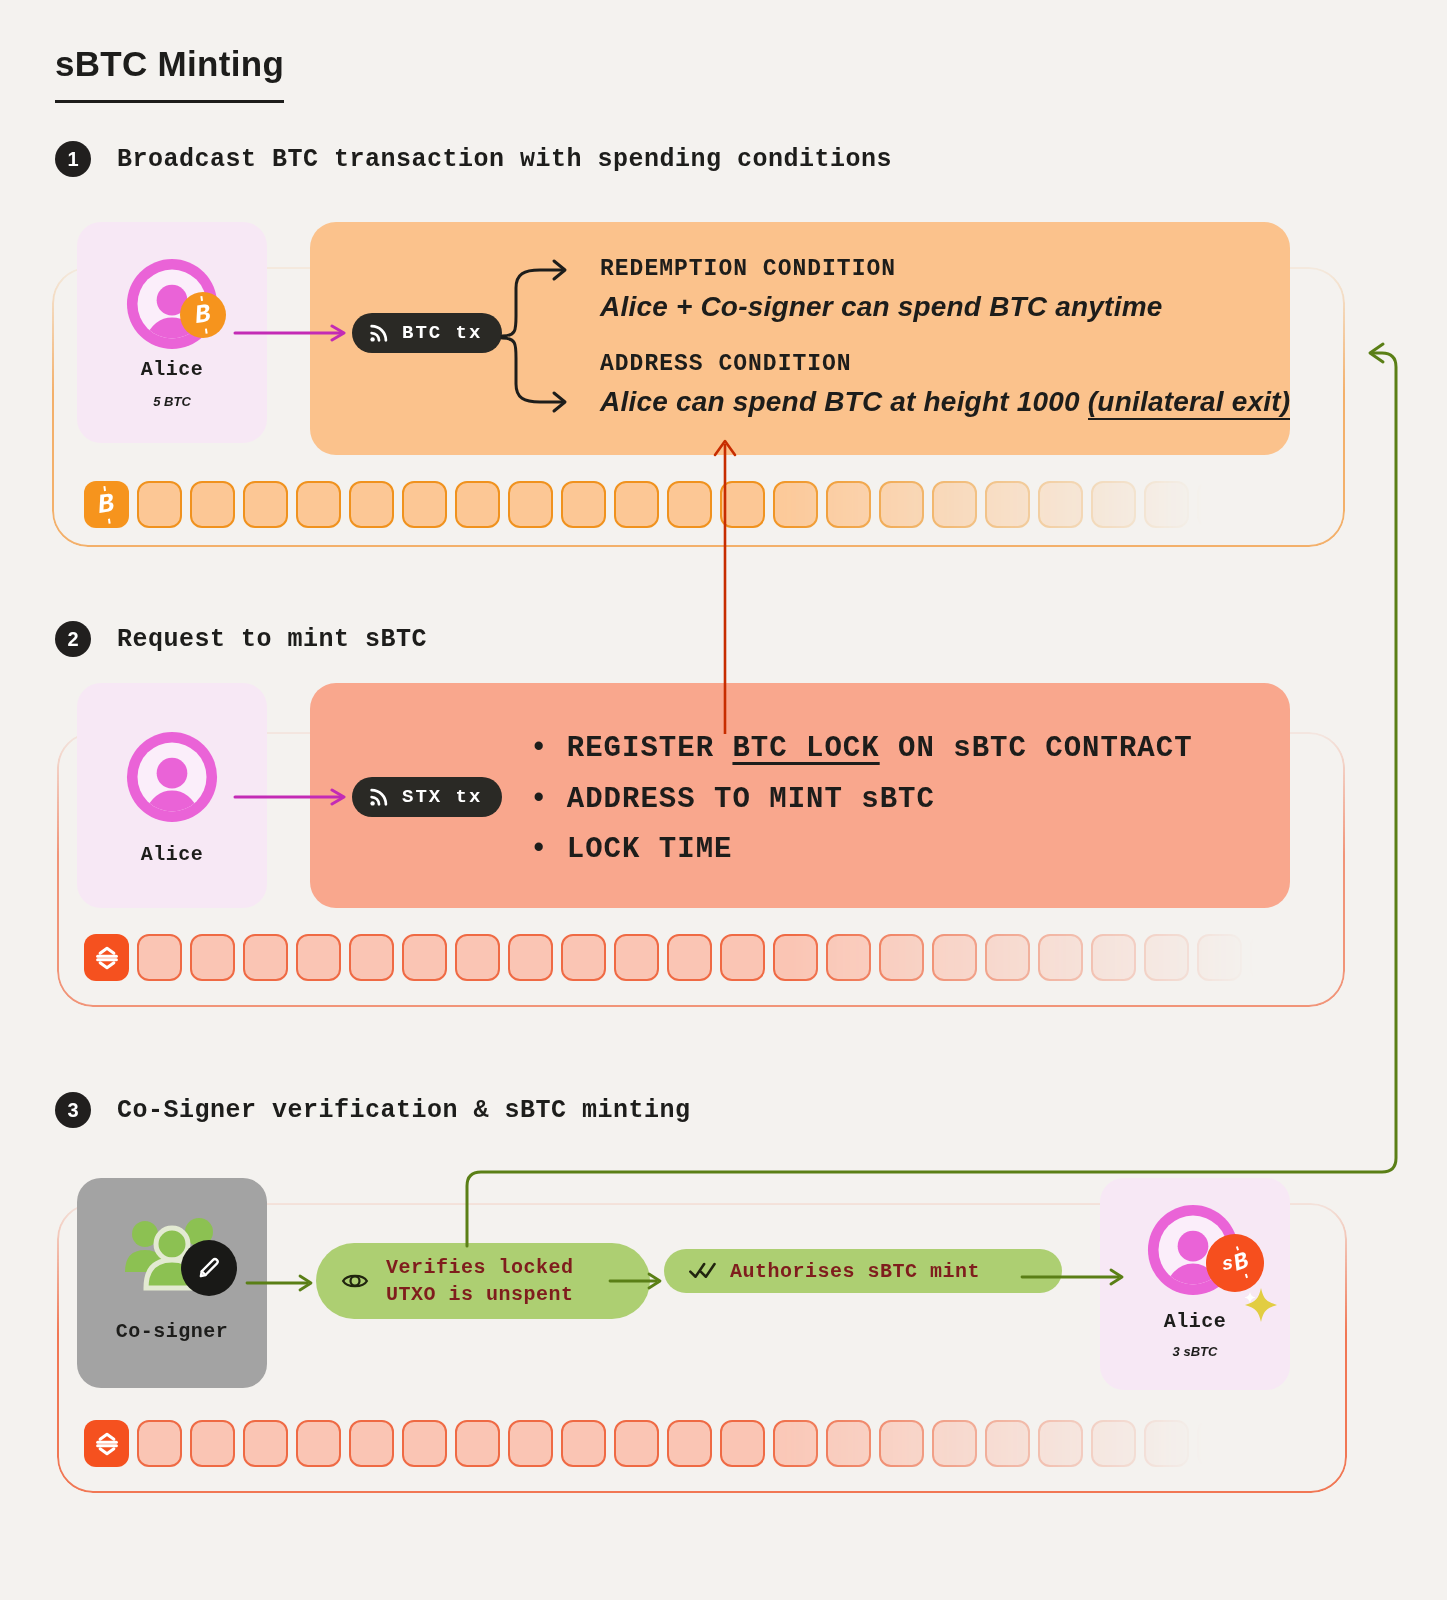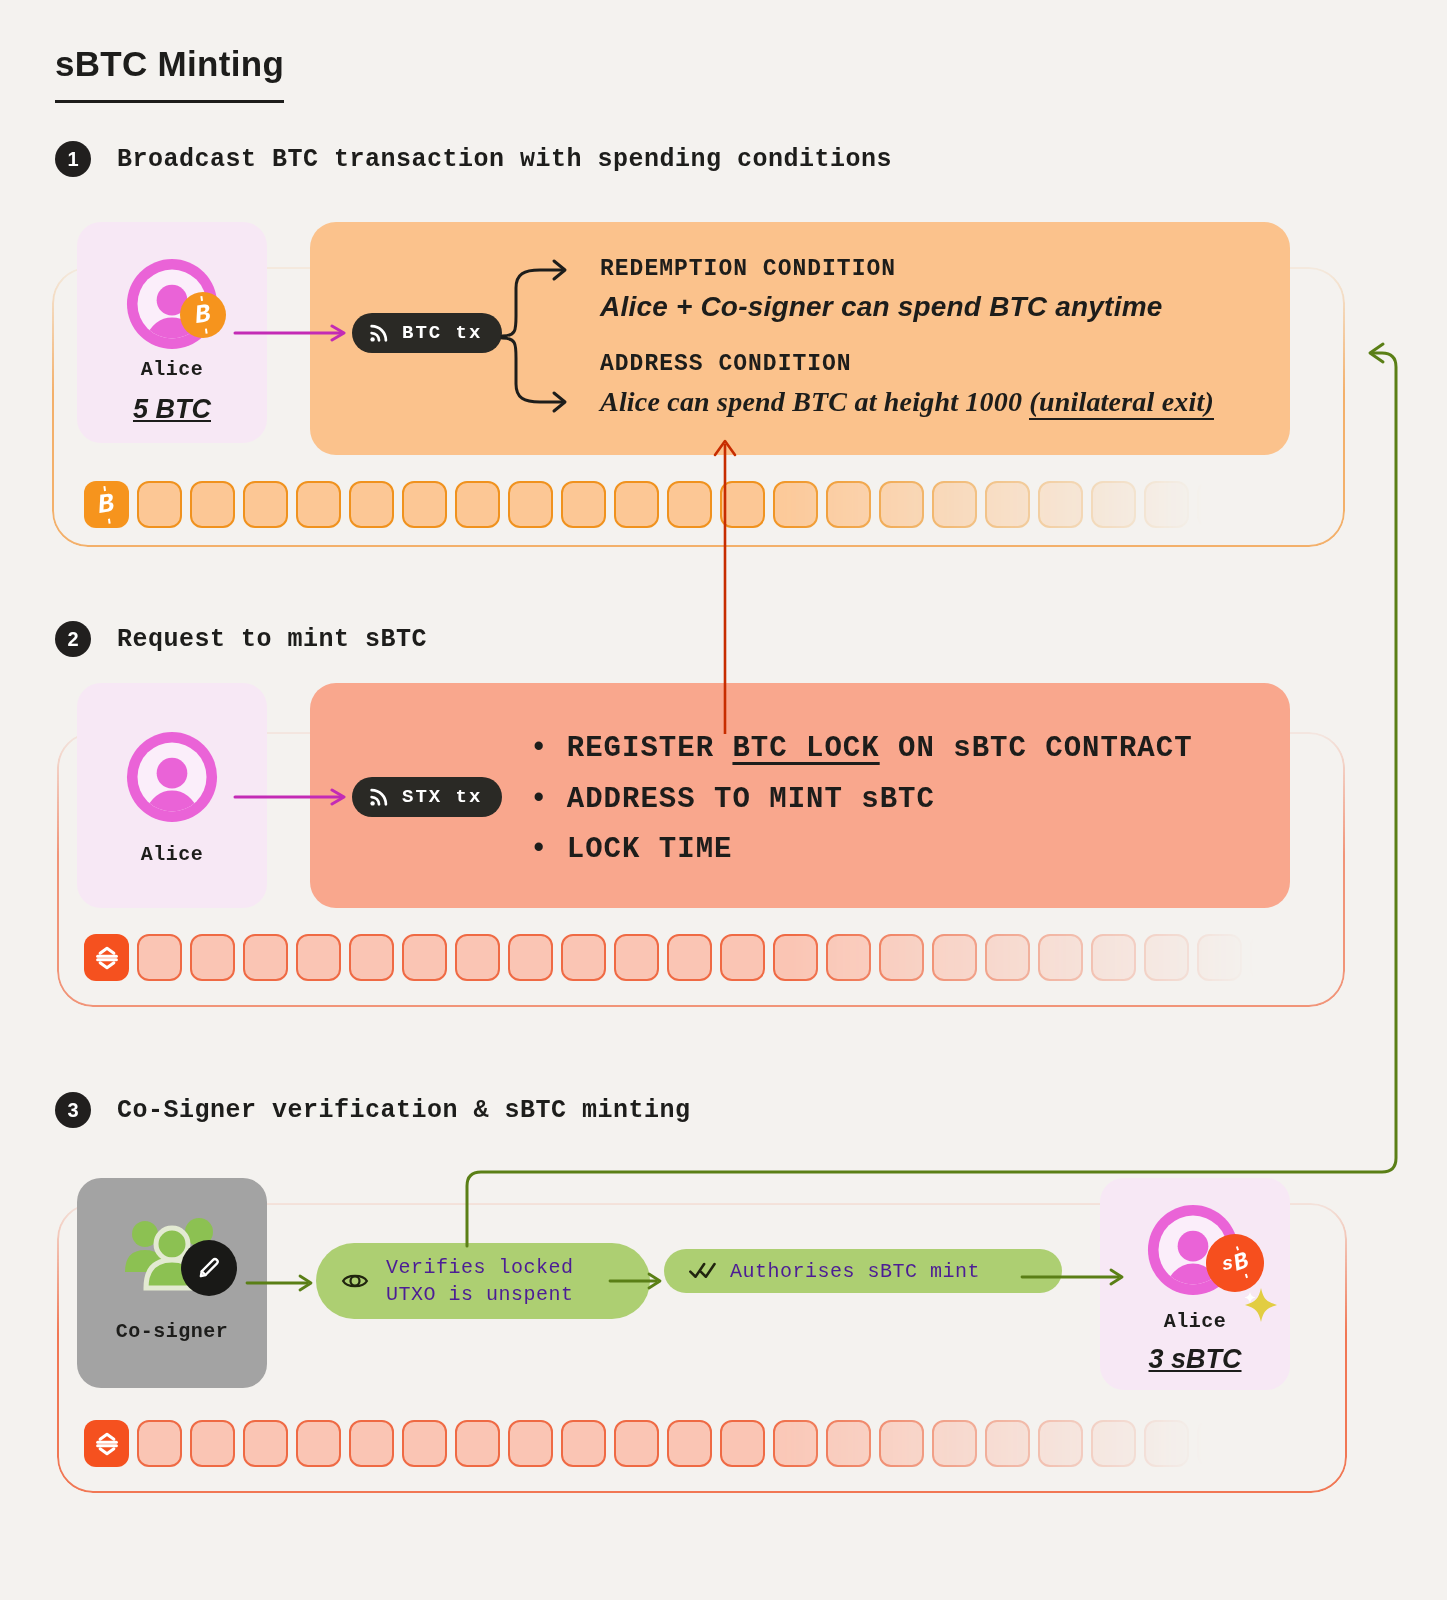--- a/index.html
+++ b/index.html
@@ -29,21 +29,21 @@
   .frame.f-btc::before{border-color:rgba(243,153,62,.75);}
   .frame.f-stx::before{border-color:rgba(240,97,56,.65);}
   .frame.f-stx3::before{border-color:rgba(240,97,56,.85);}
 
   
   .card{position:absolute;border-radius:24px;}
   .card.pink{background:#f7e8f5;}
   .card.green{background:#a3a3a3;}
   .card .name{position:absolute;left:0;width:100%;text-align:center;
               font-size:20px;font-weight:700;letter-spacing:.5px;}
-  .card .balance{position:absolute;left:0;width:100%;text-align:center;font-size:27px;text-decoration:underline;}
+  .card .balance{position:absolute;left:0;width:100%;text-align:center;font-size:13px;}
 
   .avatar{position:absolute;}
   .badge{position:absolute;border-radius:50%;display:flex;align-items:center;justify-content:center;}
 
   
   .bsym{position:relative;display:inline-block;color:#fff;
         font-family:"Liberation Mono","DejaVu Sans Mono",monospace;
         font-weight:700;font-style:italic;transform:rotate(-8deg);}
   .bsym .bl{font-size:1em;line-height:1;}
   .bsym i{position:absolute;left:52%;width:2px;height:.18em;background:#fff;}
@@ -61,21 +61,21 @@
 
   
   .cond-title{position:absolute;font-size:23px;font-weight:700;letter-spacing:1px;}
   .cond-desc{position:absolute;font-size:28px;font-style:italic;font-weight:600;letter-spacing:.2px;}
   .cond-desc .emph{font-weight:700;border-bottom:2.5px solid #1d1d1b;padding-bottom:1px;}
   .bullet-row{position:absolute;font-size:29px;font-weight:700;letter-spacing:1px;white-space:nowrap;}
   .bullet-row .u{text-decoration:underline;text-underline-offset:6px;text-decoration-thickness:2.5px;}
 
   
   .gpill{position:absolute;background:#adcf72;display:flex;align-items:center;z-index:2;}
-  .gpill .txt{font-size:20px;font-weight:400;letter-spacing:.5px;color:#4c1d95;line-height:1.35;}
+  .gpill .txt{font-size:20px;font-weight:700;letter-spacing:.5px;color:#7f1d1d;line-height:1.35;}
 
   
   .chain-row{position:absolute;display:flex;gap:8px;
              -webkit-mask-image:linear-gradient(90deg,#000 58%,transparent 96%);
              mask-image:linear-gradient(90deg,#000 58%,transparent 96%);}
   .chain-row .block{width:45px;height:47px;border-radius:12px;flex:0 0 auto;box-sizing:border-box;}
   .chain-row.r-btc .block{background:#fcc795;border:2.5px solid #f0921e;}
   .chain-row.r-stx .block{background:#fac5b4;border:2.5px solid #ef6a44;}
   .icon-block{width:45px;height:47px;border-radius:12px;flex:0 0 auto;
               display:flex;align-items:center;justify-content:center;}
@@ -144,21 +144,21 @@
       <path d="M2,86 C16,86 16,92 16,106 L16,132 C16,146 24,150 40,150 L63,150"></path>
       <path d="M54,141 L65,150 L54,159"></path>
     </g>
   </svg>
 
   <div class="cond-title mono" style="left:600px;top:256px;">REDEMPTION CONDITION</div>
   <div class="cond-desc" style="left:600px;top:291px;">
     <span>Alice + Co-signer can spend BTC anytime</span><span class="emph"></span>
   </div>
   <div class="cond-title mono" style="left:600px;top:351px;">ADDRESS CONDITION</div>
-  <div class="cond-desc" style="left:600px;top:386px;font-family:Liberation Serif, serif;">
+  <div class="cond-desc" style="left:600px;top:386px;">
     <span>Alice can spend BTC at height 1000 </span><span class="emph">(unilateral exit)</span>
   </div>
 
   <div class="chain-row r-btc" style="left:84px;top:481px;width:1166px;height:47px;">
     <div class="icon-block ib-btc">
       <span class="bsym" style="font-size:27px;"><span class="bl">B</span><i class="t"></i><i class="b"></i></span>
     </div>
   <div class="block"></div>
       <div class="block"></div>
       <div class="block"></div>

